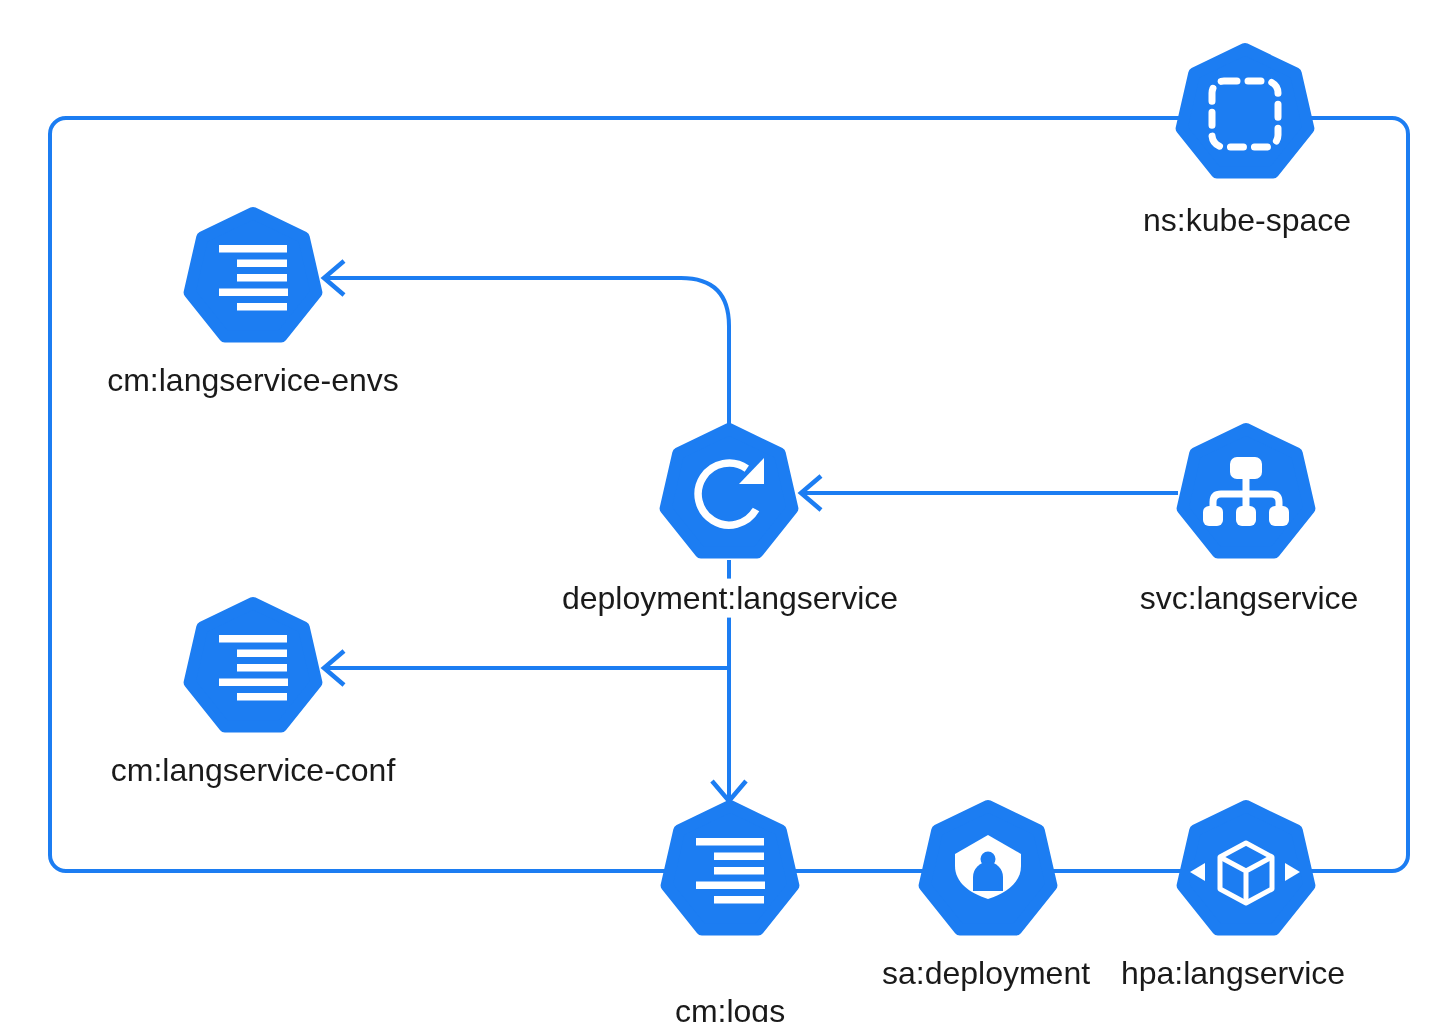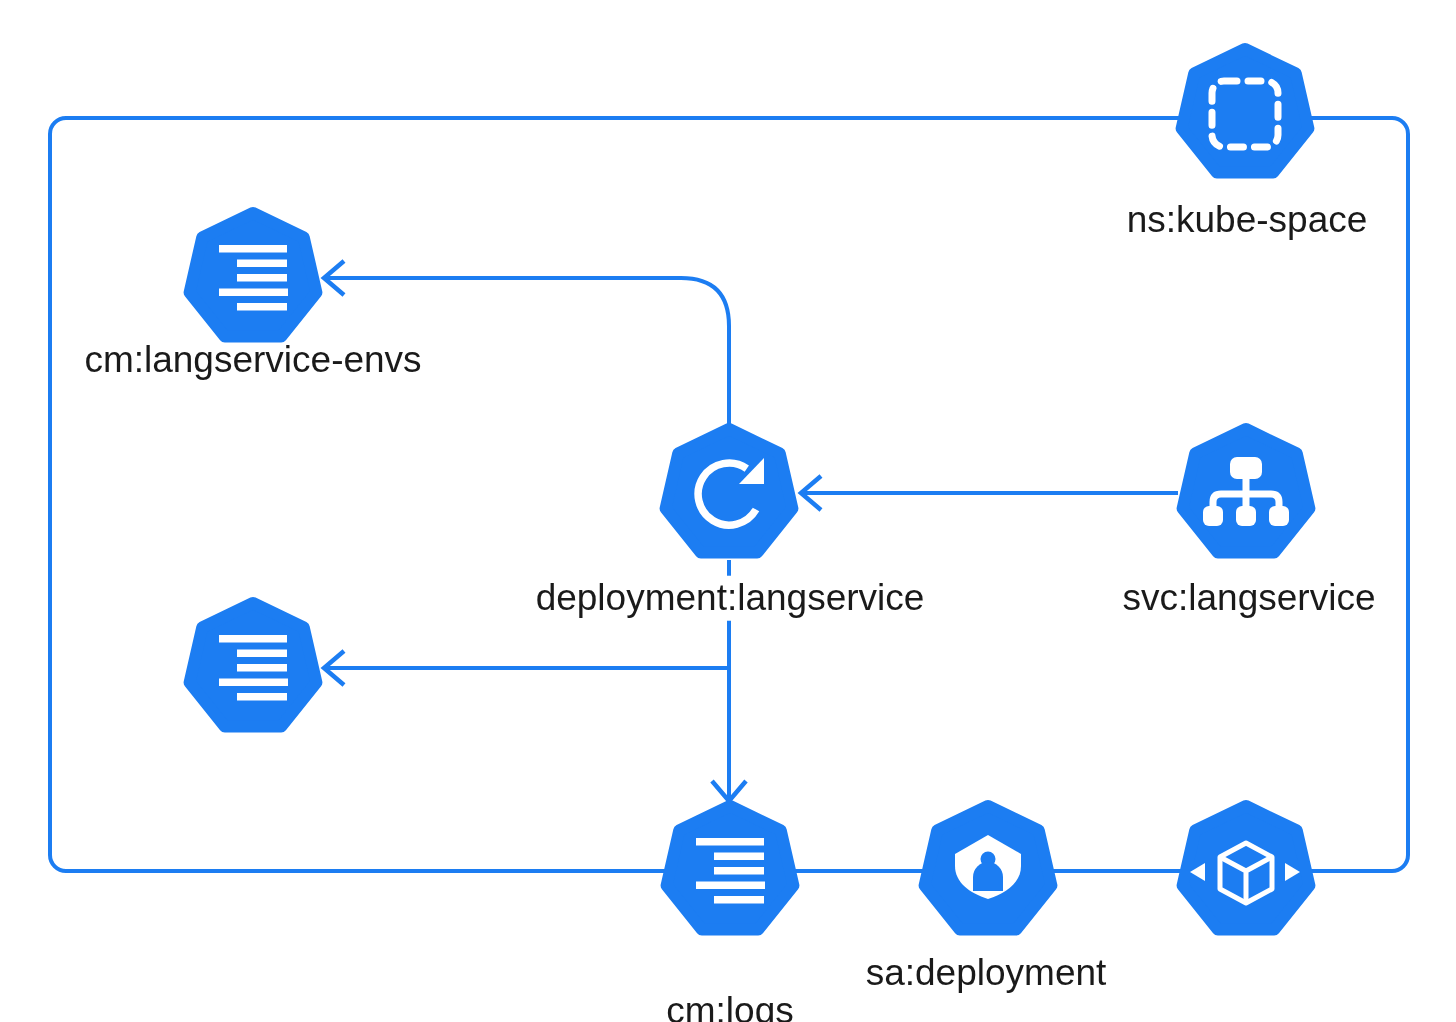--- a/index.html
+++ b/index.html
@@ -22,21 +22,21 @@
   .node-icon{
     position:absolute;width:150px;height:150px;
     margin-left:-75px;margin-top:-75px;
   }
   .hept{fill:var(--accent);stroke:var(--accent);stroke-width:12;stroke-linejoin:round;}
   .g-fill{fill:var(--glyph);}
   .g-stroke{stroke:var(--glyph);fill:none;}
   .a-fill{fill:var(--accent);}
   .node-label{
     position:absolute;transform:translate(-50%,-50%);
-    font-size:37px;line-height:1.15;color:var(--text);
+    font-size:32px;line-height:1.15;color:var(--text);
     background:var(--background);padding:1px 7px;white-space:nowrap;text-align:center;
   }
 </style>
 </head>
 <body>
 
 <div class="canvas">
 
   <svg width="0" height="0" style="position:absolute" aria-hidden="true">
     <defs>
@@ -61,25 +61,27 @@
     <path class="arrowhead" d="M 821,476 L 801,493 L 821,510"></path>
 
     <path class="edge" d="M 729,560 V 799"></path>
     <path class="arrowhead" d="M 712,781 L 729,801 L 746,781"></path>
 
     <path class="edge" d="M 729,668 H 326"></path>
     <path class="arrowhead" d="M 344,651 L 324,668 L 344,685"></path>
   </svg>
 
   <div class="node-label" style="left:1247px;top:220px">ns:kube-space</div>
-  <div class="node-label" style="left:253px; top:360px">cm:langservice-envs</div>
+  <div class="node-label" style="left:253px; top:380px">cm:langservice-envs</div>
   <div class="node-label" style="left:730px; top:598px">deployment:langservice</div>
   <div class="node-label" style="left:1249px;top:598px">svc:langservice</div>
+  <div class="node-label" style="left:253px; top:770px">cm:langservice-conf</div>
   <div class="node-label" style="left:730px; top:1011px">cm:logs</div>
   <div class="node-label" style="left:986px; top:973px">sa:deployment</div>
+  <div class="node-label" style="left:1233px;top:973px">hpa:langservice</div>
 
   <svg class="node-icon" style="left:1245px;top:114px" viewBox="-75 -75 150 150">
     <use href="#sym-hept"></use>
     <rect x="-33" y="-33" width="66" height="66" rx="12" class="g-stroke" stroke-width="7" stroke-dasharray="13 11" stroke-linecap="round"></rect>
   </svg>
 
   <svg class="node-icon" style="left:253px;top:278px" viewBox="-75 -75 150 150">
     <use href="#sym-hept"></use>
       <use href="#sym-configmap"></use>
   </svg>

